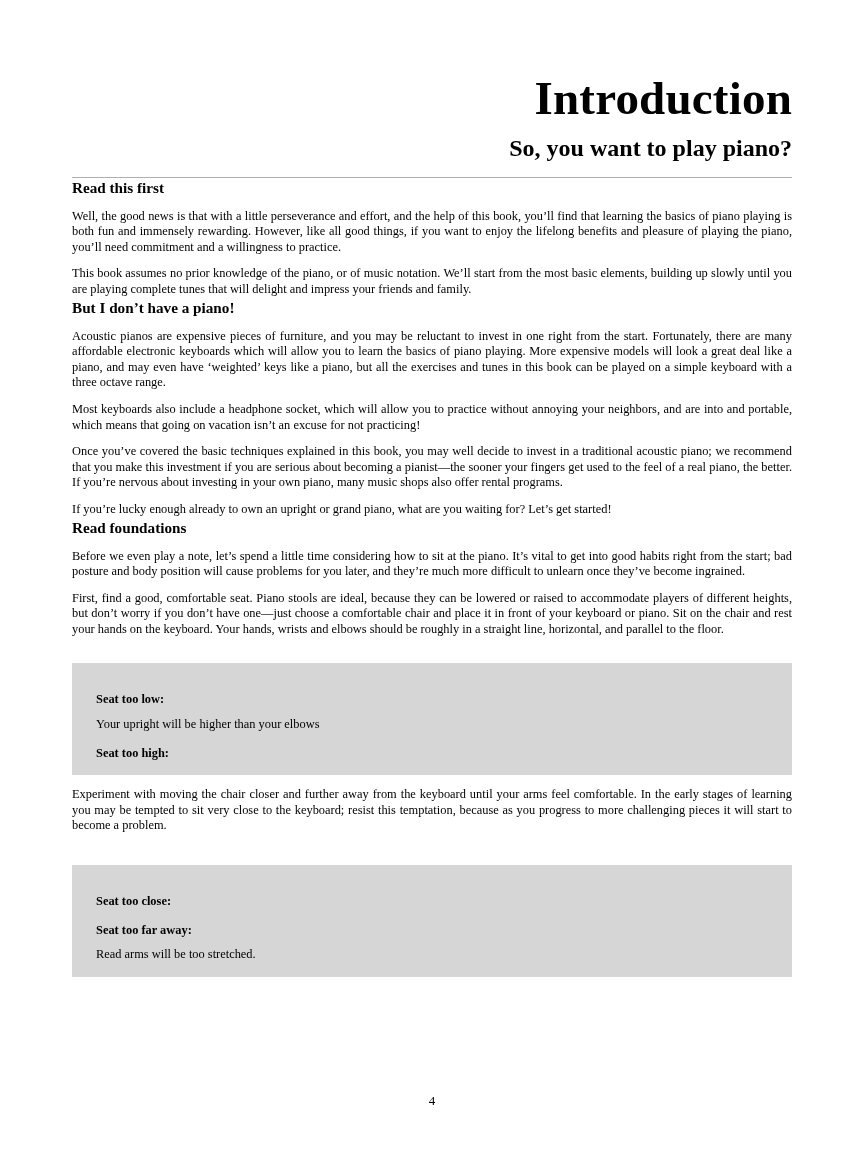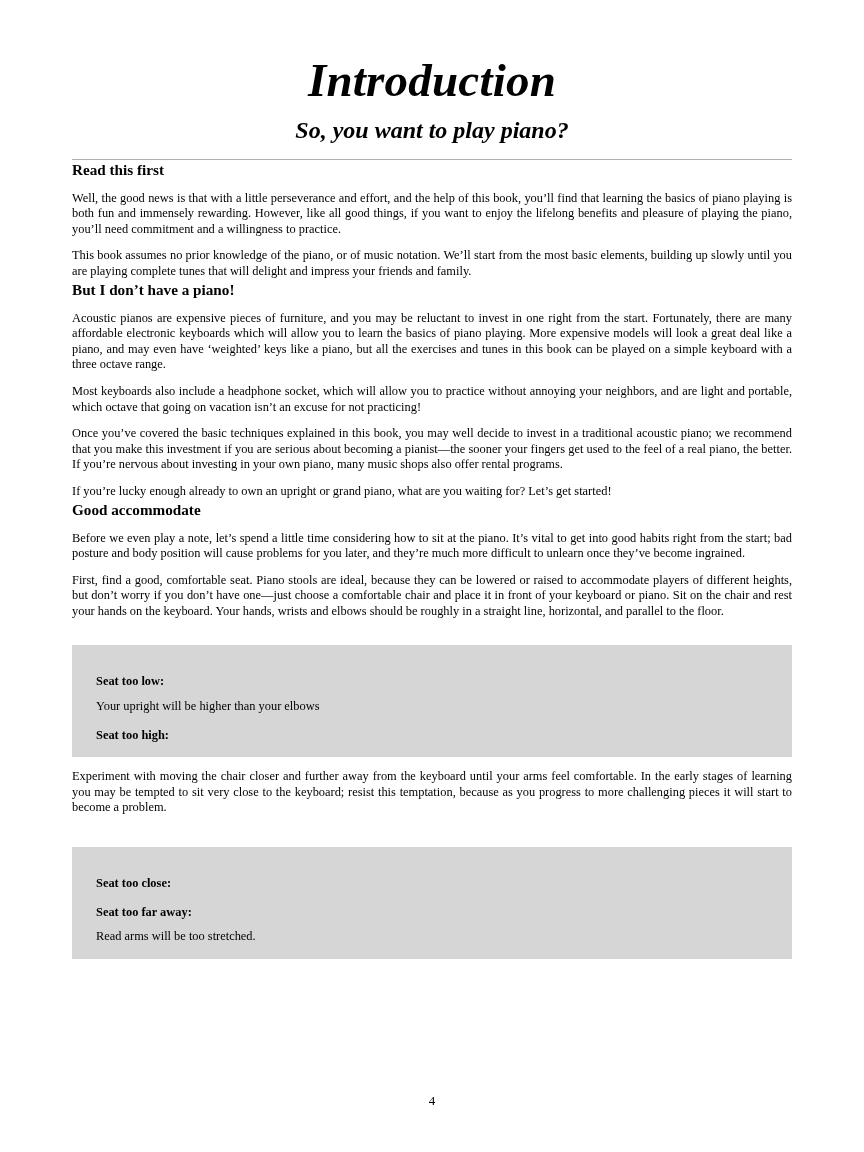--- a/index.html
+++ b/index.html
@@ -16,23 +16,22 @@
     overflow: hidden;
   }
   .page {
     position: relative;
     width: 864px;
     height: 1152px;
     box-sizing: border-box;
     padding: 0 72px;
   }
   .title-block {
-    padding-top: 56px;
-    text-align: center;
-    font-style: italic;
+    padding-top: 74px;
+    text-align: right;
   }
   .doc-title {
     font-size: 47px;
     font-weight: bold;
     line-height: 1.06;
     letter-spacing: 0.2px;
     margin: 0;
   }
   .doc-subtitle {
     font-size: 24px;
@@ -107,25 +106,25 @@
     <h2 class="doc-subtitle">So, you want to play piano?</h2>
     <hr class="title-rule">
   </div>
 
   <h2 class="section-heading sec-first">Read this first</h2>
   <p class="body-text">Well, the good news is that with a little perseverance and effort, and the help of this book, you’ll find that learning the basics of piano playing is both fun and immensely rewarding. However, like all good things, if you want to enjoy the lifelong benefits and pleasure of playing the piano, you’ll need commitment and a willingness to practice.</p>
   <p class="body-text tight">This book assumes no prior knowledge of the piano, or of music notation. We’ll start from the most basic elements, building up slowly until you are playing complete tunes that will delight and impress your friends and family.</p>
 
   <h2 class="section-heading sec-gap">But I don’t have a piano!</h2>
   <p class="body-text">Acoustic pianos are expensive pieces of furniture, and you may be reluctant to invest in one right from the start. Fortunately, there are many affordable electronic keyboards which will allow you to learn the basics of piano playing. More expensive models will look a great deal like a piano, and may even have ‘weighted’ keys like a piano, but all the exercises and tunes in this book can be played on a simple keyboard with a three octave range.</p>
-  <p class="body-text tight">Most keyboards also include a headphone socket, which will allow you to practice without annoying your neighbors, and are light and portable, which octave that going on vacation isn’t an excuse for not practicing!</p>
+  <p class="body-text tight">Most keyboards also include a headphone socket, which will allow you to practice without annoying your neighbors, and are into and portable, which means that going on vacation isn’t an excuse for not practicing!</p>
   <p class="body-text tight">Once you’ve covered the basic techniques explained in this book, you may well decide to invest in a traditional acoustic piano; we recommend that you make this investment if you are serious about becoming a pianist—the sooner your fingers get used to the feel of a real piano, the better. If you’re nervous about investing in your own piano, many music shops also offer rental programs.</p>
   <p class="body-text tight">If you’re lucky enough already to own an upright or grand piano, what are you waiting for? Let’s get started!</p>
 
-  <h2 class="section-heading sec-gap">Good accommodate</h2>
+  <h2 class="section-heading sec-gap">Read foundations</h2>
   <p class="body-text">Before we even play a note, let’s spend a little time considering how to sit at the piano. It’s vital to get into good habits right from the start; bad posture and body position will cause problems for you later, and they’re much more difficult to unlearn once they’ve become ingrained.</p>
   <p class="body-text tight">First, find a good, comfortable seat. Piano stools are ideal, because they can be lowered or raised to accommodate players of different heights, but don’t worry if you don’t have one—just choose a comfortable chair and place it in front of your keyboard or piano. Sit on the chair and rest your hands on the keyboard. Your hands, wrists and elbows should be roughly in a straight line, horizontal, and parallel to the floor.</p>
 
   <div class="callout callout-box-1">
     <p class="c-label">Seat too low:</p>
     <p class="c-text">Your upright will be higher than your elbows</p>
     <p class="c-label second">Seat too high:</p>
   </div>
 
   <p class="body-text after-box">Experiment with moving the chair closer and further away from the keyboard until your arms feel comfortable. In the early stages of learning you may be tempted to sit very close to the keyboard; resist this temptation, because as you progress to more challenging pieces it will start to become a problem.</p>

